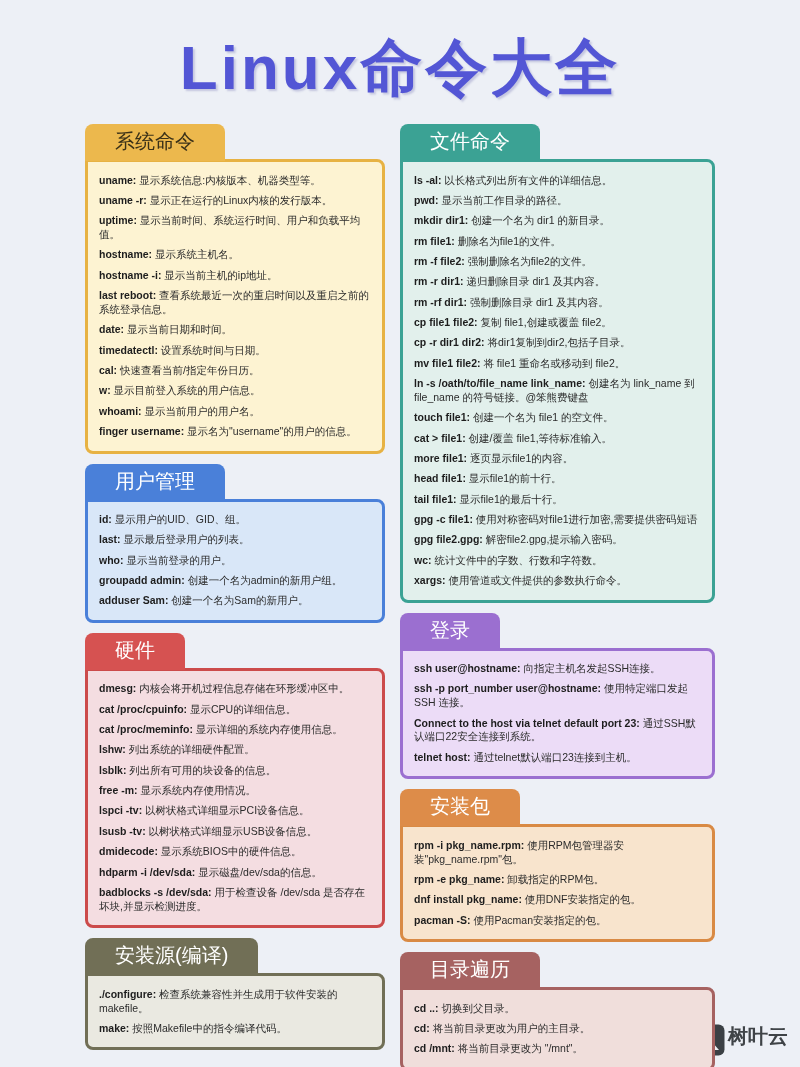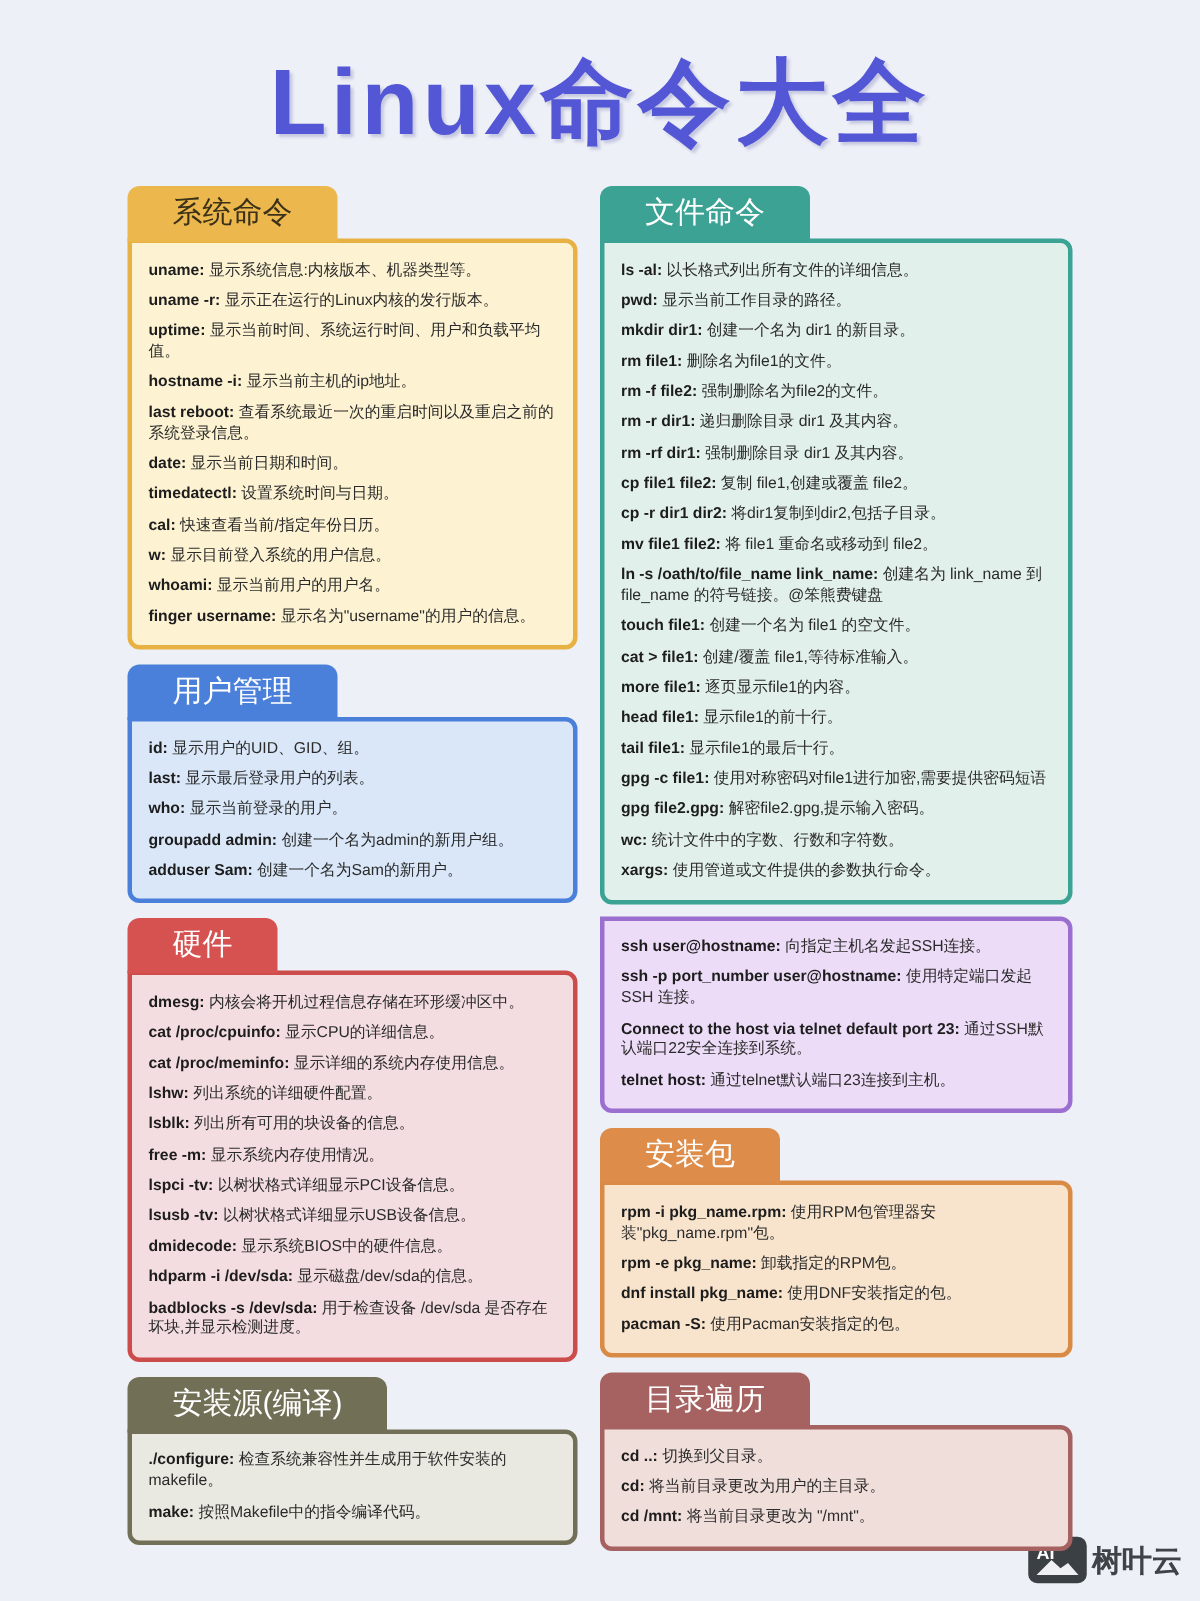--- a/index.html
+++ b/index.html
@@ -31,21 +31,21 @@
     border-radius:0 8px 8px 8px; padding:5px 11px; margin-top:-2px;
     position:relative; z-index:1;
   }
   .item {
     font-size:10.5px; line-height:1.32; color:#2b2b2b;
     margin:6.5px 0;
   }
   .item b { color:#1d1d1d; }
   .watermark {
     position:absolute; right:12px; bottom:10px;
-    display:flex; align-items:center; gap:2px;
+    display:flex; gap:2px;
   }
   .watermark .brand {
     font-size:20px; font-weight:bold; color:#3f4347;
   }
 </style>
 </head>
 <body>
 
 <h1 class="page-title">Linux命令大全</h1>
 
@@ -53,20 +53,21 @@
   <div class="col col-left">
       <div class="section" style="--hdr: #ecb84d; --hdr-text: #3a3118; --body: #fdf3d2; --brd: #e7b243;">
     <div class="tab">
       <span>系统命令</span>
     </div>
     <div class="panel">
       <div>
             <div class="item"><b>uname: </b><span>显示系统信息:内核版本、机器类型等。</span></div>
             <div class="item"><b>uname -r: </b><span>显示正在运行的Linux内核的发行版本。</span></div>
             <div class="item"><b>uptime: </b><span>显示当前时间、系统运行时间、用户和负载平均值。</span></div>
+            <div class="item"><b>hostname: </b><span>显示系统主机名。</span></div>
             <div class="item"><b>hostname -i: </b><span>显示当前主机的ip地址。</span></div>
             <div class="item"><b>last reboot: </b><span>查看系统最近一次的重启时间以及重启之前的系统登录信息。</span></div>
             <div class="item"><b>date: </b><span>显示当前日期和时间。</span></div>
             <div class="item"><b>timedatectl: </b><span>设置系统时间与日期。</span></div>
             <div class="item"><b>cal: </b><span>快速查看当前/指定年份日历。</span></div>
             <div class="item"><b>w: </b><span>显示目前登入系统的用户信息。</span></div>
             <div class="item"><b>whoami: </b><span>显示当前用户的用户名。</span></div>
             <div class="item"><b>finger username: </b><span>显示名为"username"的用户的信息。</span></div>
           </div>
     </div>
@@ -141,20 +142,23 @@
             <div class="item"><b>head file1: </b><span>显示file1的前十行。</span></div>
             <div class="item"><b>tail file1: </b><span>显示file1的最后十行。</span></div>
             <div class="item"><b>gpg -c file1: </b><span>使用对称密码对file1进行加密,需要提供密码短语</span></div>
             <div class="item"><b>gpg file2.gpg: </b><span>解密file2.gpg,提示输入密码。</span></div>
             <div class="item"><b>wc: </b><span>统计文件中的字数、行数和字符数。</span></div>
             <div class="item"><b>xargs: </b><span>使用管道或文件提供的参数执行命令。</span></div>
           </div>
     </div>
   </div>
       <div class="section" style="--hdr: #9b6fd0; --hdr-text: #ffffff; --body: #ecdcf7; --brd: #9b6fd0;">
+    <div class="tab">
+      <span>登录</span>
+    </div>
     <div class="panel">
       <div>
             <div class="item"><b>ssh user@hostname: </b><span>向指定主机名发起SSH连接。</span></div>
             <div class="item"><b>ssh -p port_number user@hostname: </b><span>使用特定端口发起 SSH 连接。</span></div>
             <div class="item"><b>Connect to the host via telnet default port 23: </b><span>通过SSH默认端口22安全连接到系统。</span></div>
             <div class="item"><b>telnet host: </b><span>通过telnet默认端口23连接到主机。</span></div>
           </div>
     </div>
   </div>
       <div class="section" style="--hdr: #dd8c49; --hdr-text: #ffffff; --body: #f8e4cd; --brd: #d98a44;">

